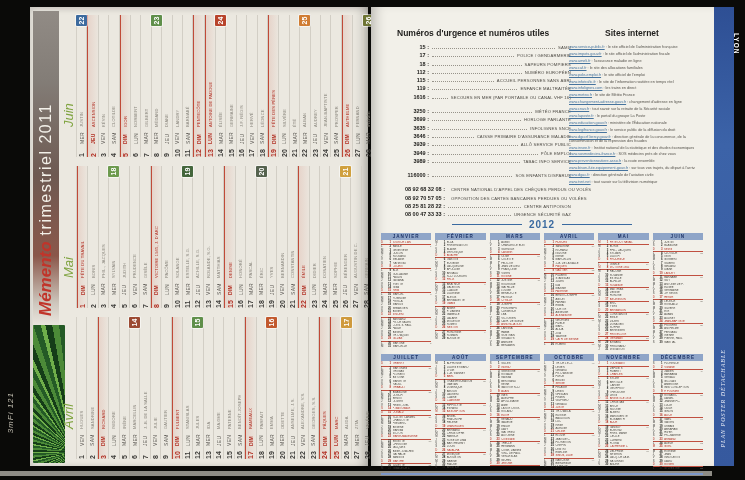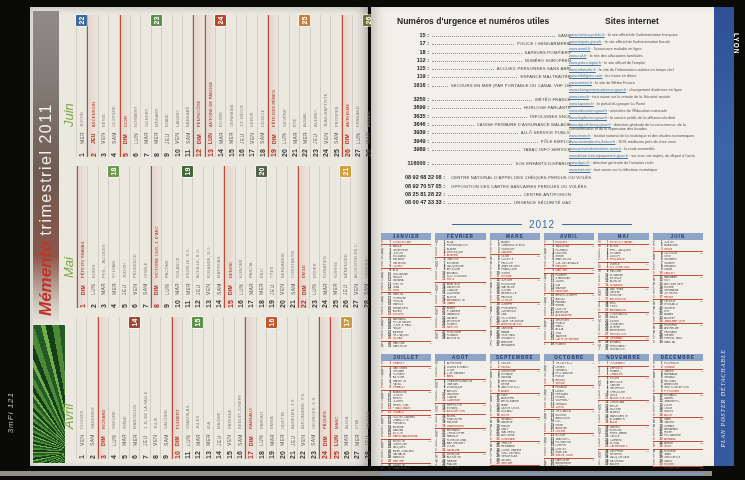--- a/index.html
+++ b/index.html
@@ -34,38 +34,38 @@
        background:linear-gradient(180deg,rgba(198,78,56,.13),rgba(198,78,56,.02));}
   .drow.red .dn,.drow.red .da,.drow.red .ds{color:#b23125;}
   .drow.red .da{font-weight:bold;}
   .badge{position:absolute;right:0;top:-1px;width:11px;height:11px;border-radius:1px;color:#fff;
        font-size:7px;font-weight:bold;display:flex;align-items:center;justify-content:center;
        box-shadow:0 0 0 1px rgba(255,255,255,.55);z-index:2;}
   
   .right-page{position:absolute;left:371px;top:7px;width:343px;height:459px;background:#f2f0e9;
        box-shadow:inset 10px 0 14px -8px rgba(0,0,0,.30);}
   .urgence{position:absolute;left:16px;top:9px;width:184px;}
-  .sec-title{font-size:8.5px;font-weight:bold;color:#1f1e1c;margin:0 0 6px 0;}
+  .sec-title{font-size:8.5px;font-weight:bold;color:#1f1e1c;margin:12px 0 6px 0;}
   .urgence .sec-title{padding-left:10px;}
   .uitem{display:flex;align-items:baseline;height:8.3px;}
   .unum{font-weight:bold;font-size:5.5px;color:#242320;width:42px;text-align:right;white-space:nowrap;flex:none;}
   .unum.wide{width:58px;}
   .udots{flex:1;border-bottom:1px dotted #97938a;margin:0 3px 2px 3px;}
   .ulab{font-size:4.2px;color:#4b4842;letter-spacing:.2px;white-space:nowrap;}
   .ugap{height:6px;}
   .sites{position:absolute;left:198px;top:9px;width:126px;}
   .sites .sec-title{text-align:center;}
   .sitem{font-size:3.8px;line-height:6.9px;white-space:nowrap;overflow:hidden;color:#56534c;}
   .sitem.wrap{white-space:normal;line-height:4.4px;padding:1px 0;}
   .surl{color:#46749e;text-decoration:underline;}
   
   .cal2012{position:absolute;left:10px;right:11px;top:212px;}
   .c12head{display:flex;align-items:center;justify-content:center;gap:7px;margin-bottom:3px;}
   .c12head .line{width:70px;height:1px;background:#3a6aa0;}
-  .c12year{color:#3a6aa0;font-weight:normal;font-size:10px;letter-spacing:1px;}
+  .c12year{color:#3a6aa0;font-weight:bold;font-size:10px;letter-spacing:1px;}
   .c12grid{display:grid;grid-template-columns:repeat(6,1fr);gap:3px 4px;
        border-bottom:2px solid #7b96c8;padding-bottom:3px;}
   .mini{min-width:0;}
   .mhead{background:#8fa5c8;color:#1e3468;font-weight:bold;font-size:4.6px;height:7px;line-height:7px;
        text-align:center;letter-spacing:1px;margin-bottom:1px;}
   .mrow{display:flex;align-items:center;height:3.3px;line-height:3.3px;}
   .ml{width:4px;font-size:2.8px;color:#3a3936;flex:none;}
   .mn{width:6px;font-size:2.8px;font-weight:bold;color:#26251f;text-align:right;margin-right:1.5px;flex:none;}
   .ms{flex:1;font-size:2.7px;color:#4a4841;white-space:nowrap;overflow:hidden;}
   .mw{width:6px;font-size:2.5px;color:#7d7970;text-align:right;flex:none;}

